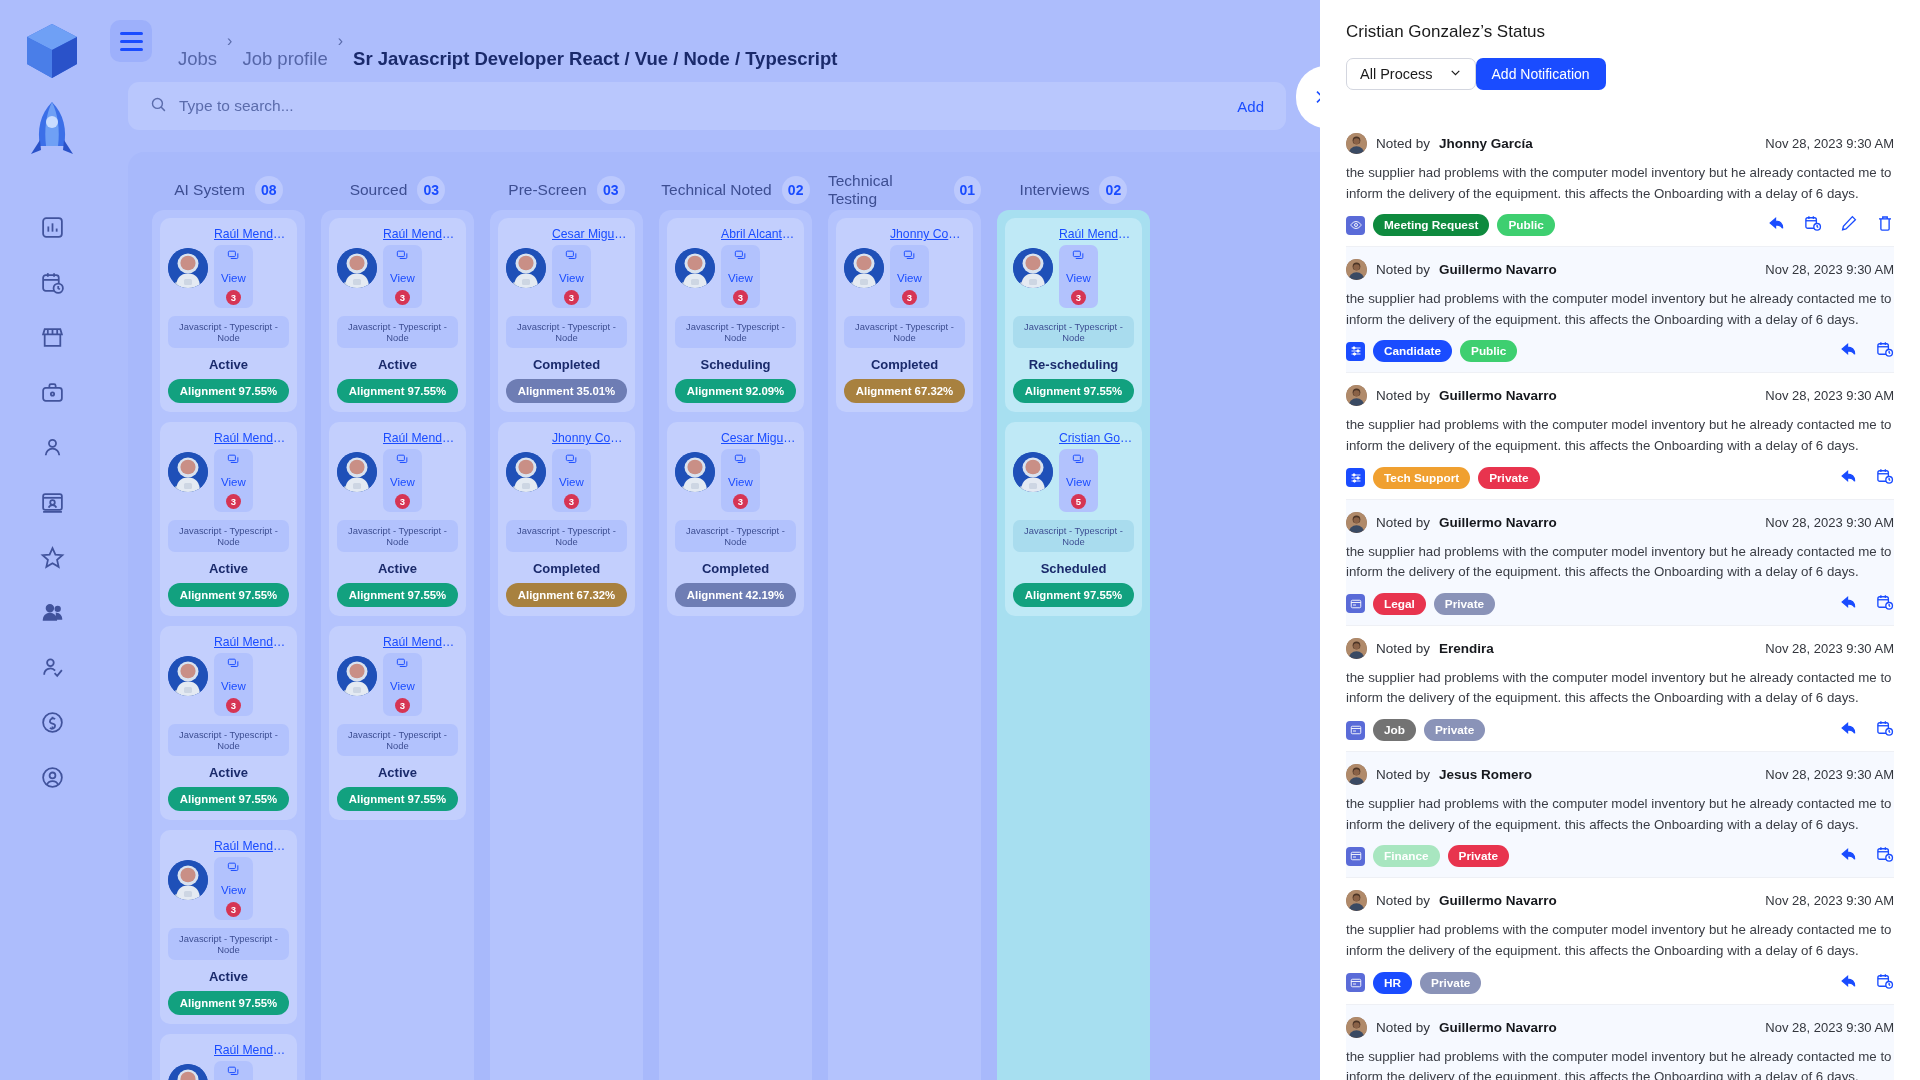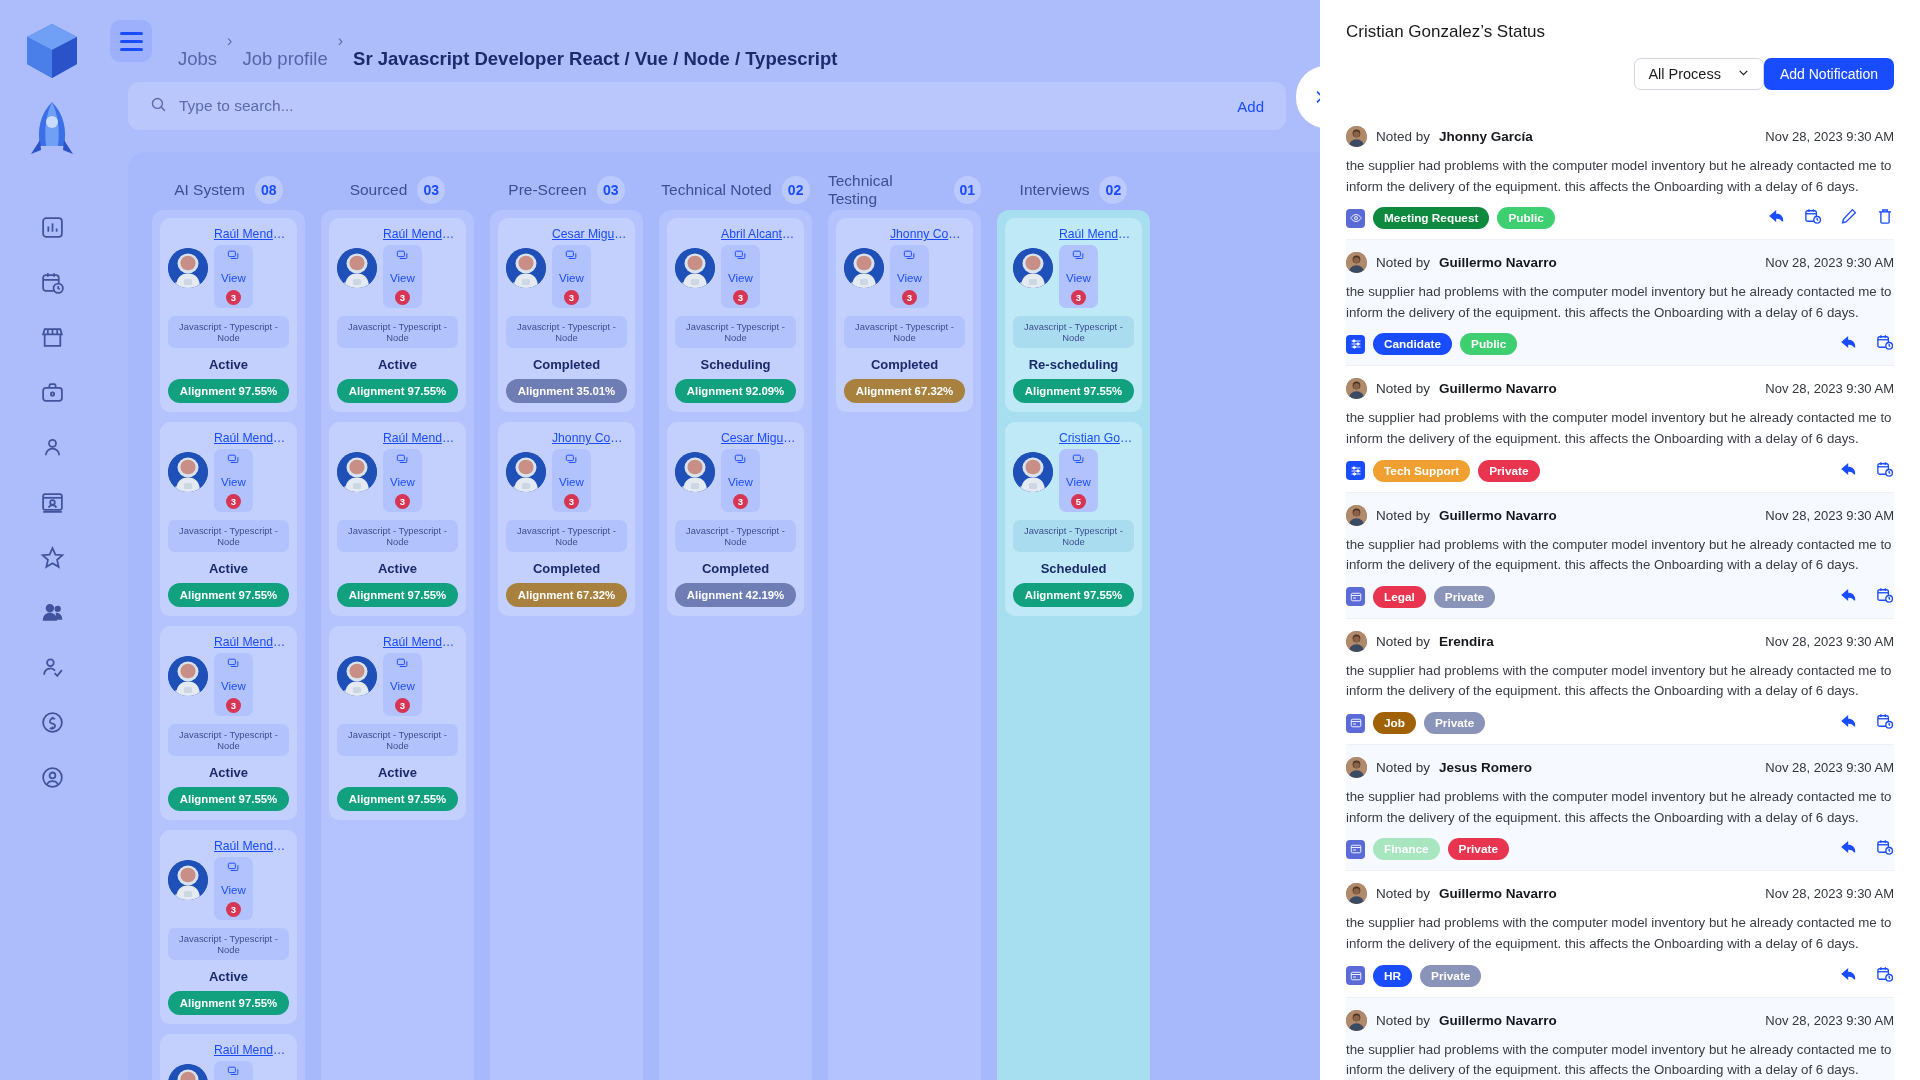--- a/index.html
+++ b/index.html
@@ -101,21 +101,21 @@
     display: flex; align-items: center; justify-content: center; cursor: pointer; z-index: 5;
   }
   .chevfab svg { width: 16px; height: 16px; stroke: #1a4cff; fill: none; stroke-width: 2.4; }
 
   
   .panel {
     width: 600px; flex: 0 0 600px; height: 1080px; background: #fff;
     padding: 22px 26px 0 26px; overflow: hidden; position: relative;
   }
   .panel-title { font-size: 17px; color: #1b1b1b; margin-bottom: 16px; }
-  .panel-ctrls { display: flex; align-items: center; justify-content: flex-end; margin-bottom: 24px; }
+  .panel-ctrls { display: flex; align-items: center; justify-content: flex-start; margin-bottom: 31px; }
   .select {
     border: 1px solid #d3d6df; border-radius: 7px; height: 32px; padding: 0 13px;
     display: flex; align-items: center; gap: 16px; font-size: 14.5px; color: #1b1b1b; cursor: pointer;
   }
   .select svg { width: 13px; height: 13px; stroke: #1b1b1b; fill: none; stroke-width: 2.2; }
   .btn-primary {
     background: #1a4cff; color: #fff; border: 0; border-radius: 7px;
     height: 32px; padding: 8px 16px; font-size: 14px; cursor: pointer;
     font-family: "Liberation Sans", sans-serif;
   }
@@ -915,21 +915,21 @@
           <div class="note-text">the supplier had problems with the computer model inventory but he already contacted me to inform the delivery of the equipment. this affects the Onboarding with a delay of 6 days.</div>
           <div class="note-foot">
             <div class="tags">
               <span class="tag-ico" style="background:#5a6bd8">
                 <svg viewBox="0 0 24 24">
                   <rect x="2.5" y="4.5" width="19" height="15" rx="2.5"></rect>
                   <line x1="2.5" y1="9" x2="21.5" y2="9"></line>
                   <line x1="6" y1="14" x2="12" y2="14"></line>
                 </svg>
               </span>
-              <span class="tag" style="background:#a16207">Job</span>
+              <span class="tag" style="background:#737373">Job</span>
               <span class="tag" style="background:#8a93b8">Private</span>
             </div>
             <div class="acts">
               <span><svg viewBox="0 0 24 24" style="fill:#1a4cff;stroke:#1a4cff">
                   <path d="M10 6 L3 12 L10 18 V14.5 c5 0 8 1.5 9.5 4.5 c0-7-4-9.5-9.5-9.5 Z"></path>
                 </svg></span>
               <span><svg viewBox="0 0 24 24">
                   <rect x="2.5" y="5" width="14" height="14" rx="2.5"></rect>
                   <line x1="2.5" y1="9" x2="16.5" y2="9"></line>
                   <line x1="6.5" y1="3" x2="6.5" y2="6.5"></line>

